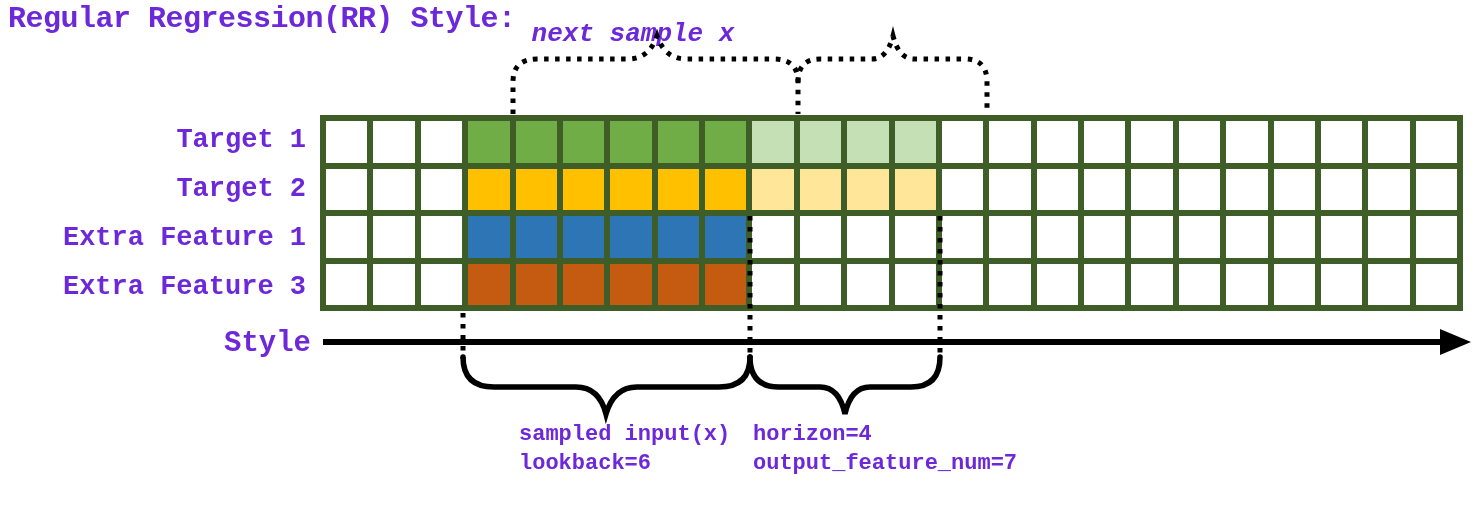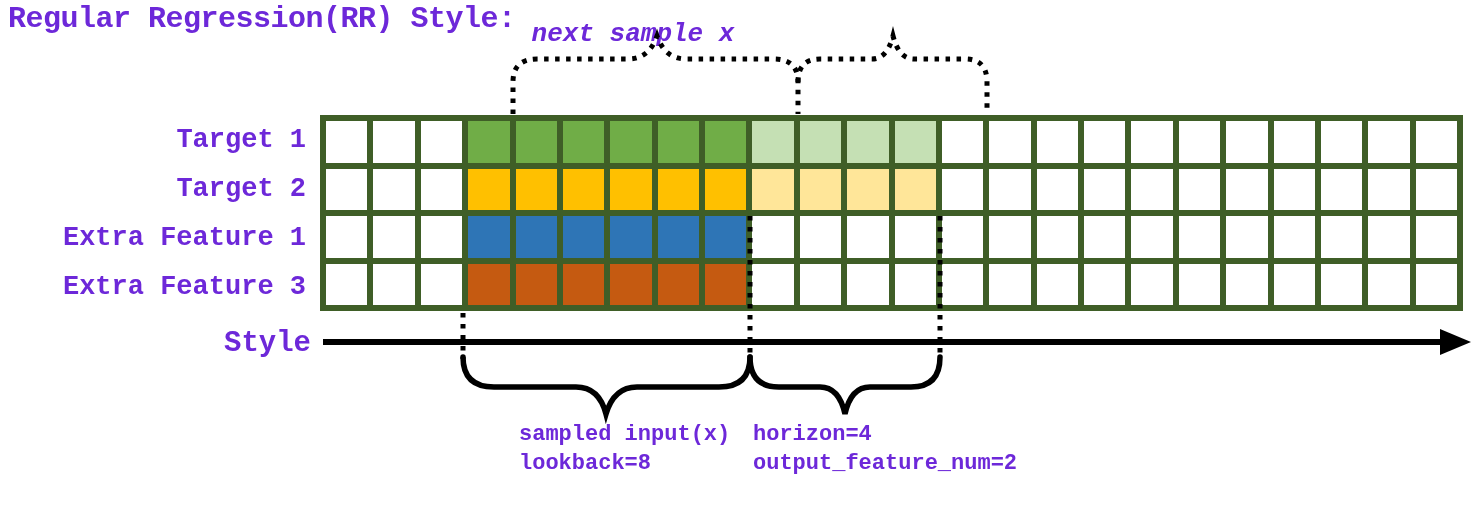--- a/index.html
+++ b/index.html
@@ -170,20 +170,20 @@
     <line x1="323" y1="342" x2="1446" y2="342" stroke="#000" stroke-width="6"></line>
     <polygon points="1440,329 1471,342 1440,355" fill="#000"></polygon>
 
     <path d="M 463 357 Q 463 387 494 387 L 576 387 Q 599 387 606 414 Q 614 387 637 387 L 719 387 Q 750 387 750 357" fill="none" stroke="#000" stroke-width="5.5" stroke-linecap="round"></path>
 
     <path d="M 750 357 Q 750 387 779 387 L 820 387 Q 839 387 845 414 Q 851 387 870 387 L 911 387 Q 940 387 940 357" fill="none" stroke="#000" stroke-width="5.5" stroke-linecap="round"></path>
   </svg>
 
   <div class="caption left">
     <div>sampled input(x)</div>
-    <div>lookback=8</div>
+    <div>lookback=6</div>
   </div>
   <div class="caption right">
     <div>horizon=4</div>
-    <div>output_feature_num=2</div>
+    <div>output_feature_num=7</div>
   </div>
 
 </div>
 
 </body></html>

